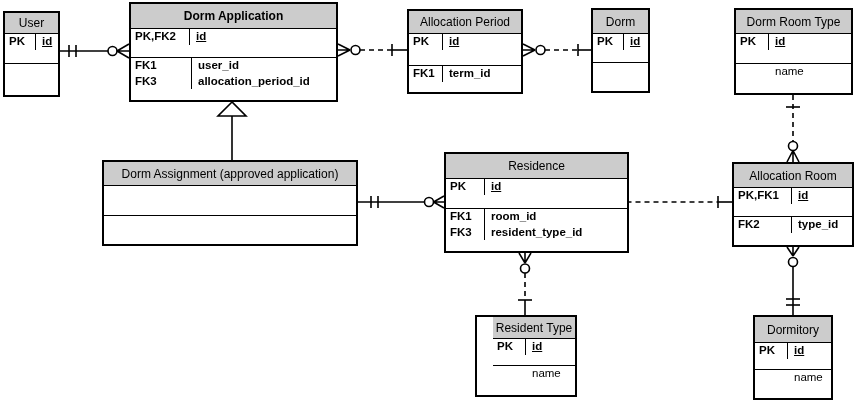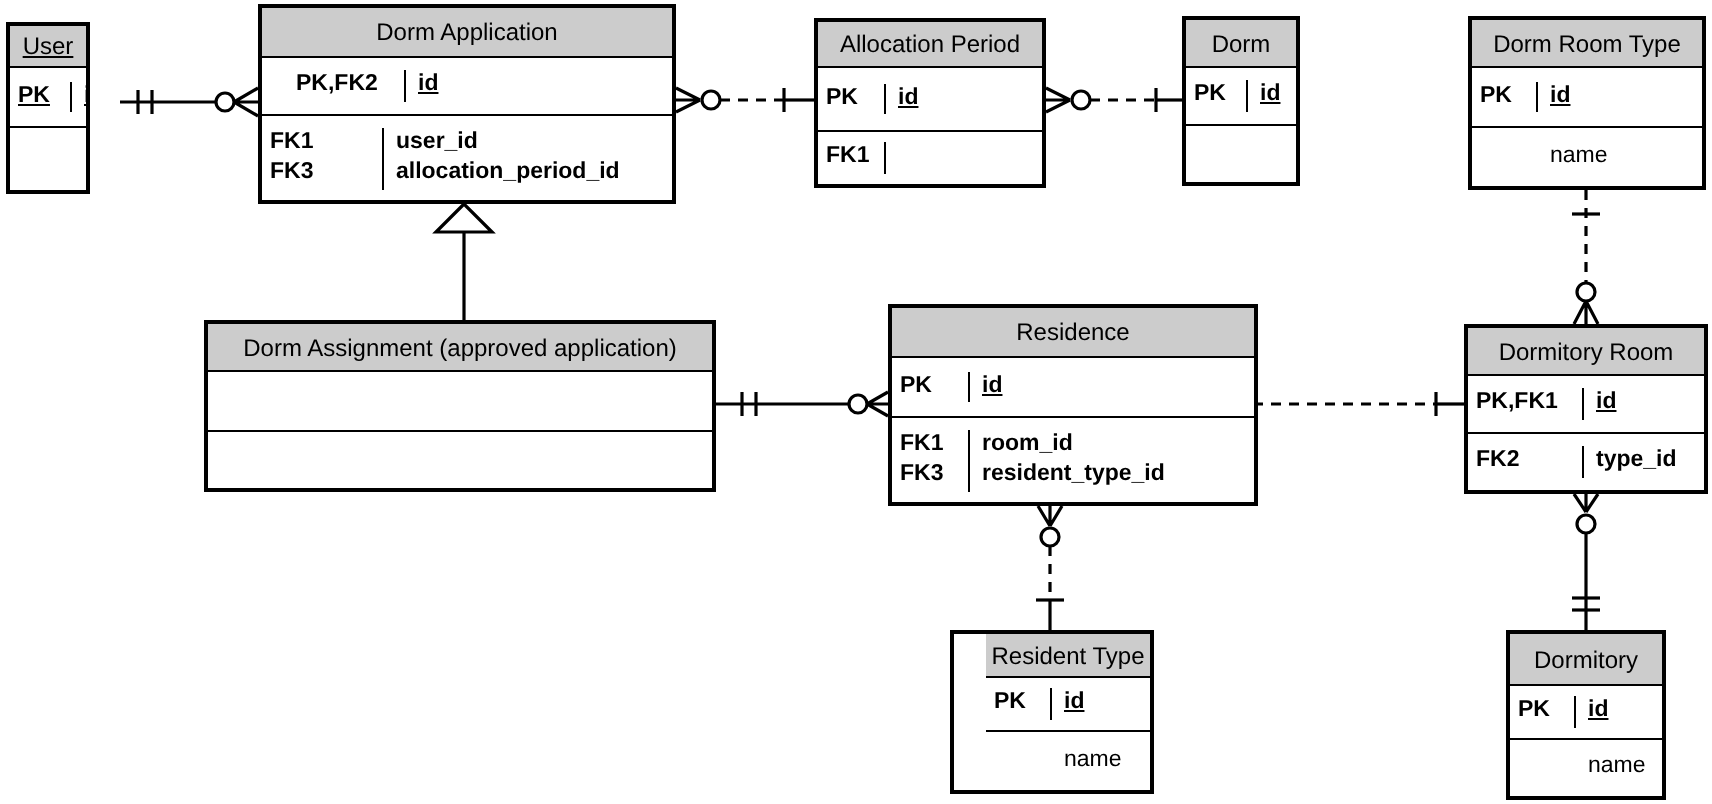--- a/index.html
+++ b/index.html
@@ -14,21 +14,21 @@
   .wires polygon{stroke:#000;stroke-width:1.6;fill:#fff;}
   .tbl{
     position:absolute;z-index:2;box-sizing:border-box;background:#fff;
     border:2px solid #000;
   }
   .hdr{
     box-sizing:border-box;background:#cccccc;border-bottom:1.5px solid #000;
     display:flex;align-items:center;justify-content:center;
     font-size:12px;white-space:nowrap;overflow:hidden;
   }
-  .row{box-sizing:border-box;display:flex;align-items:center;border-bottom:1.5px solid #000;}
+  .row{box-sizing:border-box;display:flex;align-items:flex-start;border-bottom:1.5px solid #000;}
   .row.last{border-bottom:none;}
   .kc,.fc{
     box-sizing:border-box;display:flex;flex-direction:column;justify-content:center;
     font-size:11.5px;font-weight:bold;line-height:15.5px;white-space:pre-line;overflow:hidden;
   }
   .kc{border-right:1.5px solid #000;padding-left:4px;flex:none;}
   .fc{flex:1;padding-left:6px;}
   .fc.u{text-decoration:underline;}
   .fc.plain{font-weight:normal;}
 </style>
@@ -135,54 +135,55 @@
     </g>
 
     <g>
       <line x1="232" y1="114" x2="232" y2="160"></line>
       <g>
         <polygon points="232,102 218,116 246,116"></polygon>
       </g>
     </g>
   </svg>
 
-  <div class="tbl" style="left:3px;top:11px;width:42px;text-decoration:underline;">
+  <div class="tbl" style="left:3px;top:11px;width:57px;">
     <div class="hdr" style="height:21px;">User</div>
     <div class="row" style="height:30px;">
       <div class="kc" style="width:31px;">PK</div>
       <div class="fc u">id</div>
     </div>
     <div class="row last" style="height:31px;">
       <div class="kc" style="width:31px;"></div>
       <div class="fc"></div>
     </div>
   </div>
 
   <div class="tbl" style="left:129px;top:2px;width:209px;">
-    <div class="hdr" style="height:25px;">Dorm Application</div>
+    <div class="hdr" style="height:25px;font-weight:bold;">Dorm Application</div>
     <div class="row" style="height:29px;">
-      <div class="kc" style="width:59px;margin-left:13px;">PK,FK2</div>
+      <div class="kc" style="width:59px;">PK,FK2</div>
       <div class="fc u">id</div>
     </div>
     <div class="row last" style="height:42px;">
       <div class="kc" style="width:61px;">FK1
 FK3</div>
       <div class="fc">user_id
 allocation_period_id</div>
     </div>
   </div>
 
   <div class="tbl" style="left:407px;top:9px;width:116px;">
     <div class="hdr" style="height:23px;">Allocation Period</div>
     <div class="row" style="height:32px;">
       <div class="kc" style="width:34px;">PK</div>
       <div class="fc u">id</div>
     </div>
     <div class="row last" style="height:26px;">
       <div class="kc" style="width:34px;">FK1</div>
+      <div class="fc">term_id</div>
     </div>
   </div>
 
   <div class="tbl" style="left:591px;top:8px;width:59px;">
     <div class="hdr" style="height:24px;">Dorm</div>
     <div class="row" style="height:29px;">
       <div class="kc" style="width:31px;">PK</div>
       <div class="fc u">id</div>
     </div>
     <div class="row last" style="height:28px;">
@@ -223,21 +224,21 @@
     </div>
     <div class="row last" style="height:42px;">
       <div class="kc" style="width:39px;">FK1
 FK3</div>
       <div class="fc">room_id
 resident_type_id</div>
     </div>
   </div>
 
   <div class="tbl" style="left:732px;top:162px;width:122px;">
-    <div class="hdr" style="height:24px;">Dormitory Room</div>
+    <div class="hdr" style="height:24px;">Allocation Room</div>
     <div class="row" style="height:29px;">
       <div class="kc" style="width:58px;">PK,FK1</div>
       <div class="fc u">id</div>
     </div>
     <div class="row last" style="height:28px;">
       <div class="kc" style="width:58px;">FK2</div>
       <div class="fc">type_id</div>
     </div>
   </div>
 

